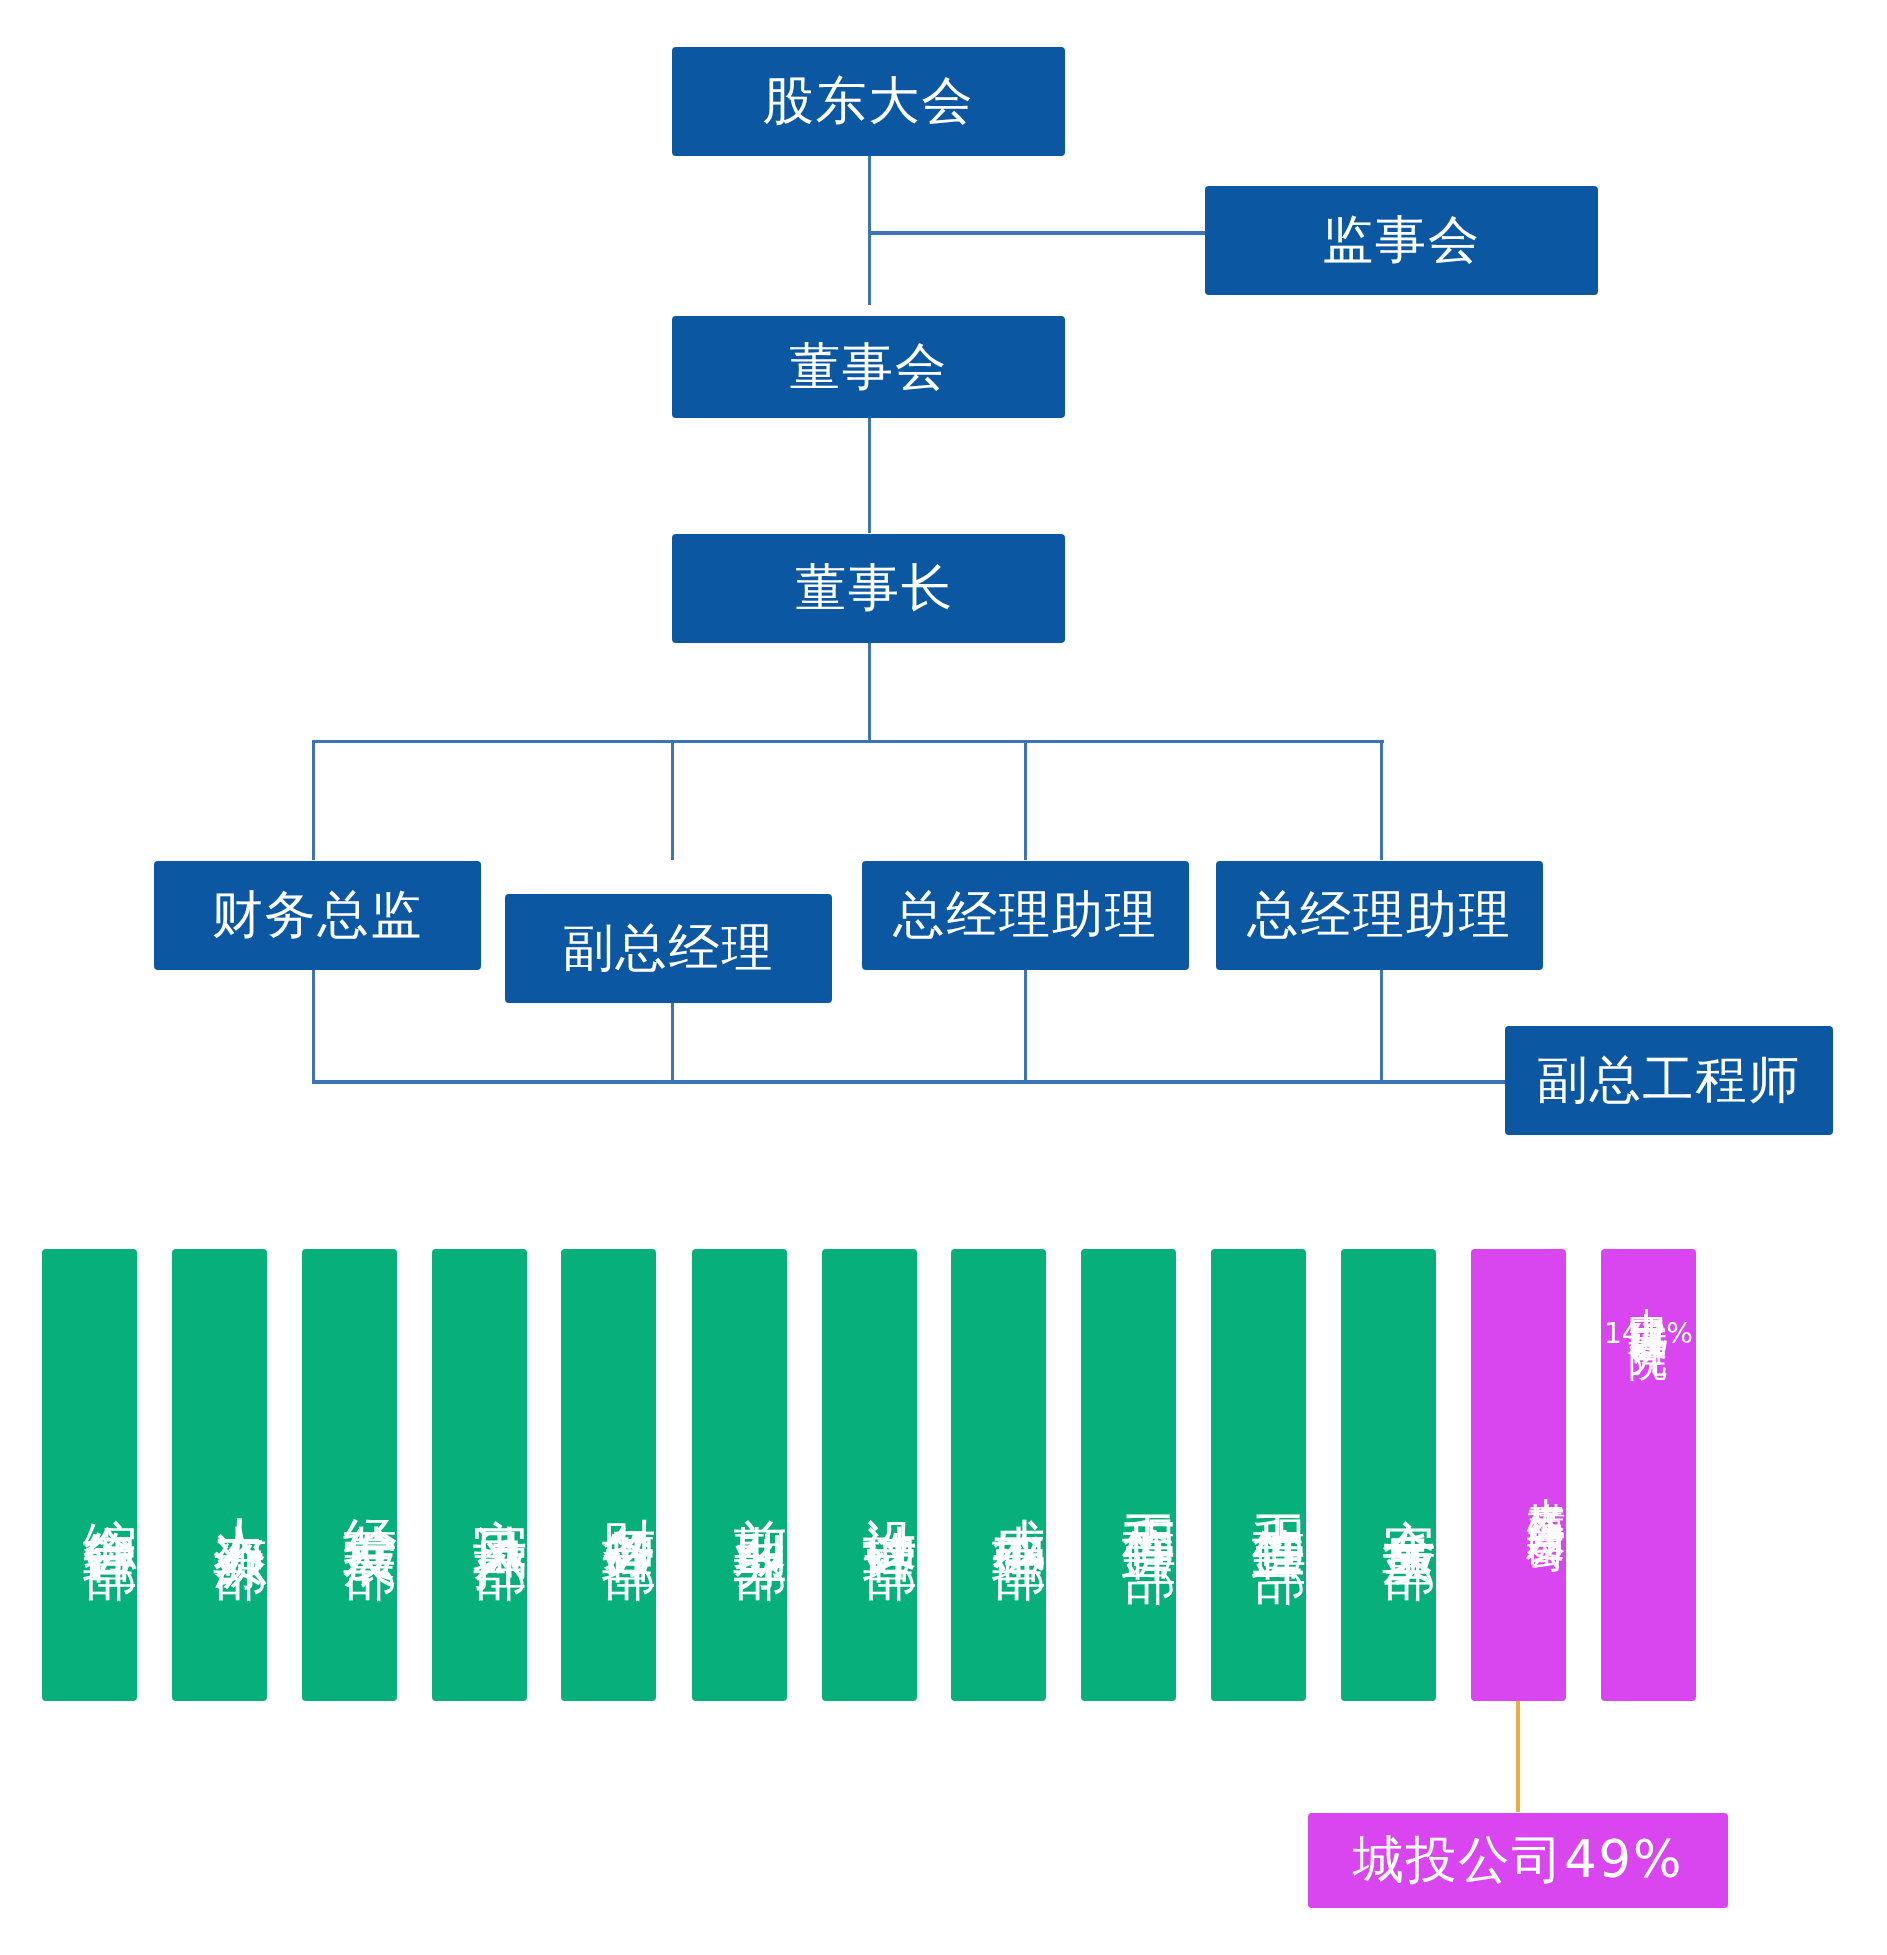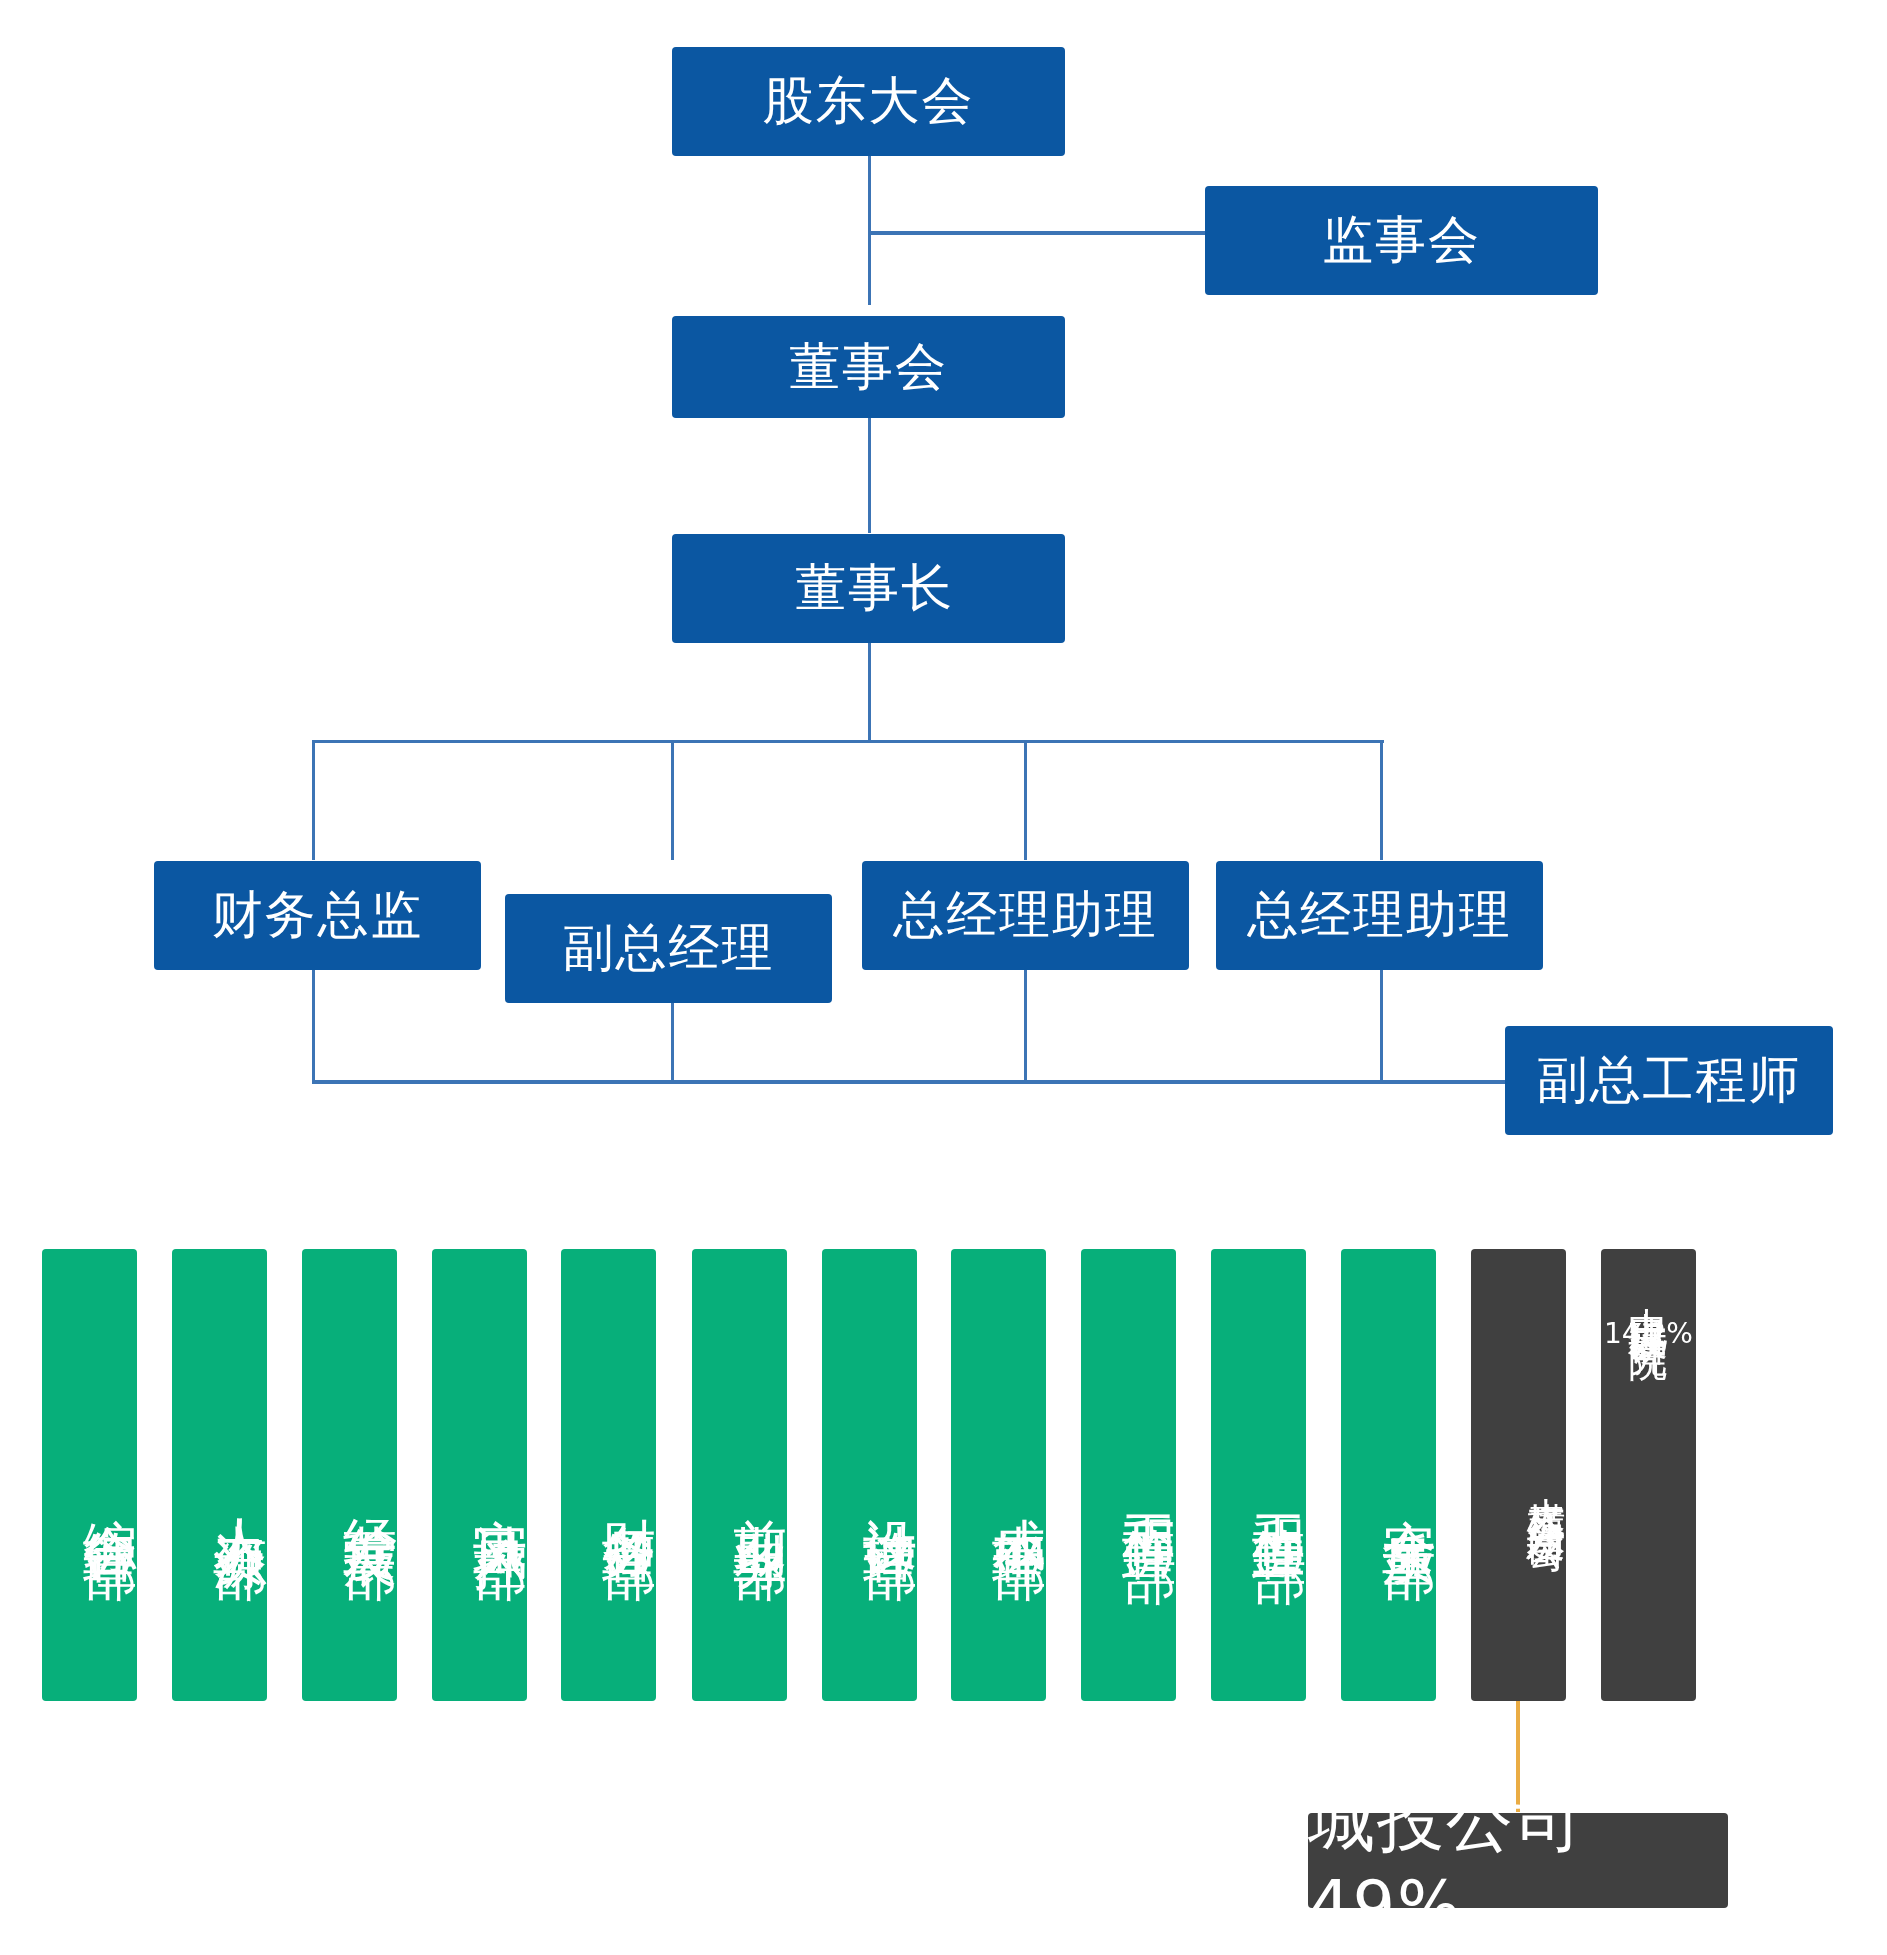--- a/index.html
+++ b/index.html
@@ -1,20 +1,20 @@
 <!DOCTYPE html>
 <html style="font-size:7.8px"><head>
 <meta charset="utf-8">
 <style>
   html,body{margin:0;padding:0;background:#ffffff;}
   body{width:1887px;height:1955px;position:relative;overflow:hidden;font-family:"DejaVu Sans","Liberation Sans",sans-serif;}
   .box{position:absolute;display:flex;align-items:center;justify-content:center;color:#fff;border-radius:3.9px;box-sizing:border-box;}
   .blue{background:#0B57A2;font-size:51px;letter-spacing:1.9px;}
   .green{background:#07AF7A;}
-  .orange{background:#404040;}
+  .orange{background:#d946ef;}
   .vtext{writing-mode:vertical-rl;text-orientation:upright;font-size:54px;line-height:1;letter-spacing:6.8px;align-items:flex-start;padding-top:34px;}
   .vtext span{display:block;}
   .vsmall{font-size:39px;letter-spacing:4.9px;}
   .line{position:absolute;background:#3C74B5;}
   .oline{position:absolute;background:#EAAC44;}
 </style>
 </head>
 <body>
 
 <div class="line" style="left:868px;top:155px;width:3.4px;height:150px;"></div>
@@ -96,16 +96,16 @@
     <span>安全质量部</span>
   </div>
 
 <div class="box orange vtext vsmall" style="left:1471px;top:1249px;width:95px;height:452px;padding-top:27px;">
     <span>大横琴斗门建发公司</span>
   </div>
 <div class="box orange" style="left:1601px;top:1249px;width:95px;height:452px;flex-direction:column;justify-content:flex-start;padding-top:27px;">
   <span class="vtext vsmall" style="padding-top:0;display:block;">中电建设计研究院</span>
   <span style="font-size:28px;margin-top:1.9px;">14.2%</span>
 </div>
-<div class="box orange" style="left:1308px;top:1813px;width:420px;height:95px;font-size:67px;letter-spacing:1.9px;">
+<div class="box orange" style="left:1308px;top:1813px;width:420px;height:95px;font-size:51px;letter-spacing:1.9px;">
     <span>城投公司49%</span>
   </div>
 
 
 </body></html>

